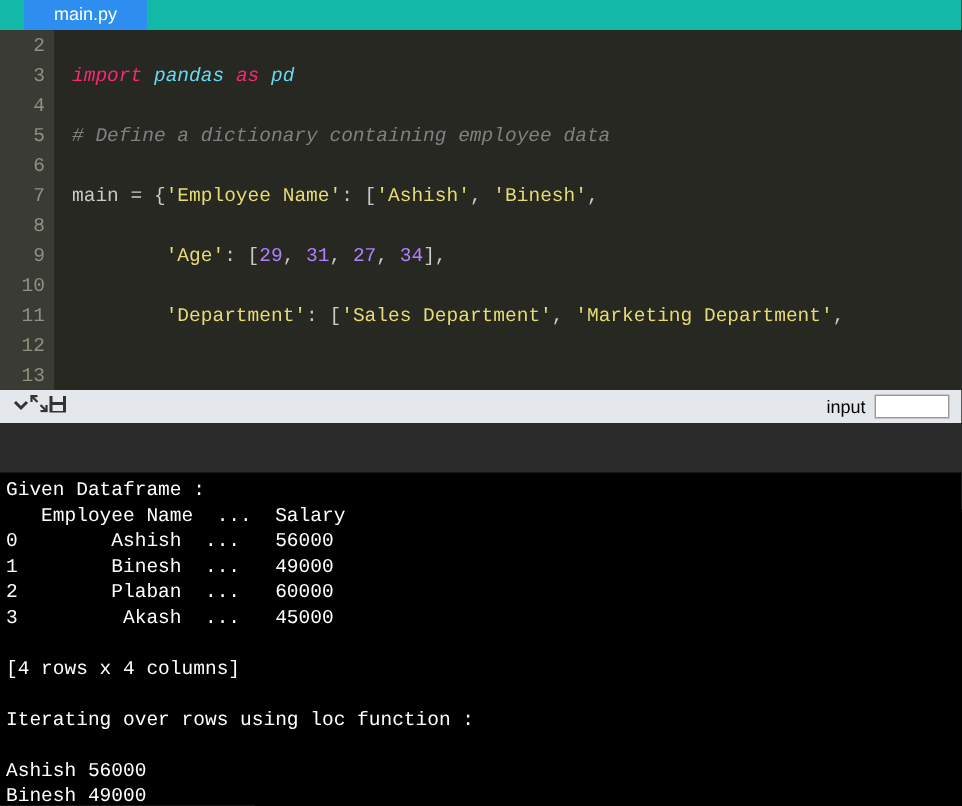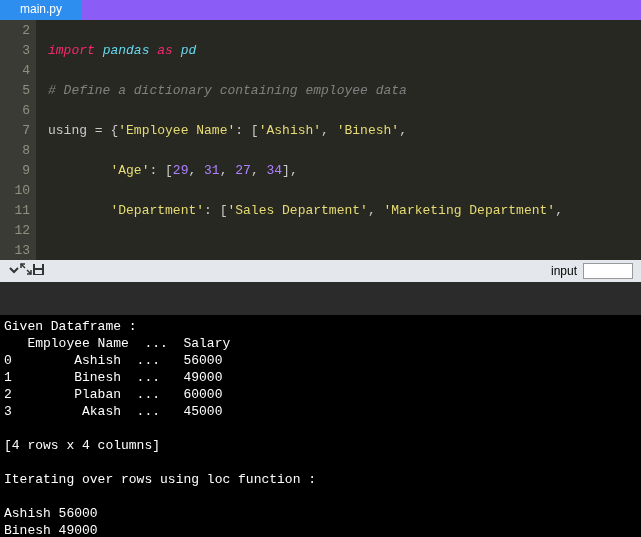--- a/index.html
+++ b/index.html
@@ -6,24 +6,25 @@
   body {
     font-family: Consolas, "Courier New", monospace;
     font-size: 13px;
     width: 641px;
     height: 537px;
     overflow: hidden;
     background: #2b2b2b;
     color: #ccc;
   }
   .tab-bar {
-    background: #8b5cf6;
+    background: #14b8a6;
     height: 20px;
     display: flex;
     border-bottom: 0;
+    padding-left: 16px;
   }
   .tab {
     background: #2d8ef0;
     color: #fff;
     padding: 2px 20px;
     font-size: 12px;
     font-family: Arial, sans-serif;
   }
   .editor {
     background: #272822;
@@ -108,21 +109,21 @@
     <div>8</div>
     <div>9</div>
     <div>10</div>
     <div>11</div>
     <div>12</div>
     <div>13</div>
   </div>
   <div class="code">
 <div><span class="k">import</span> <span class="im">pandas</span> <span class="k">as</span> <span class="im">pd</span></div>
 <div><span class="c"># Define a dictionary containing employee data</span></div>
-<div><span class="v">using</span><span class="p"> = </span><span class="p">{</span><span class="s">'Employee Name'</span><span class="p">: [</span><span class="s">'Ashish'</span><span class="p">, </span><span class="s">'Binesh'</span><span class="p">,</span></div>
+<div><span class="v">main</span><span class="p"> = </span><span class="p">{</span><span class="s">'Employee Name'</span><span class="p">: [</span><span class="s">'Ashish'</span><span class="p">, </span><span class="s">'Binesh'</span><span class="p">,</span></div>
 <div><span class="p">        </span><span class="s">'Age'</span><span class="p">: [</span><span class="n">29</span><span class="p">, </span><span class="n">31</span><span class="p">, </span><span class="n">27</span><span class="p">, </span><span class="n">34</span><span class="p">],</span></div>
 <div><span class="p">        </span><span class="s">'Department'</span><span class="p">: [</span><span class="s">'Sales Department'</span><span class="p">, </span><span class="s">'Marketing Department'</span><span class="p">,</span></div>
 
 
 
 
 
 
   </div>
 </div>

